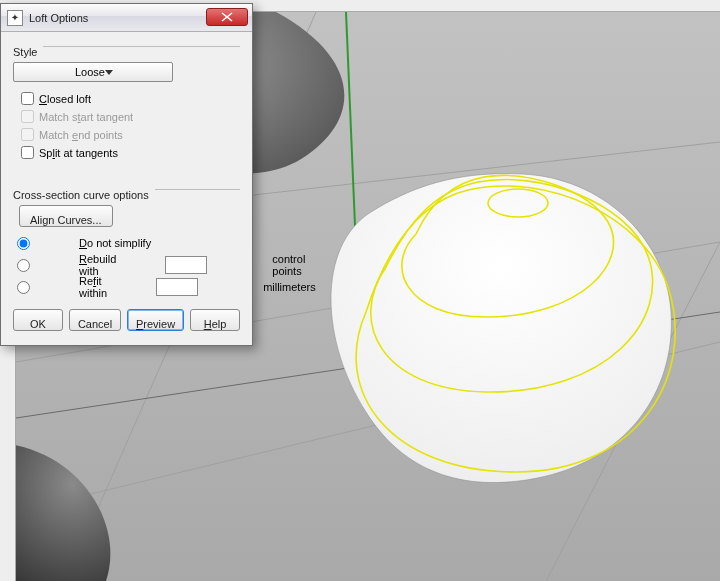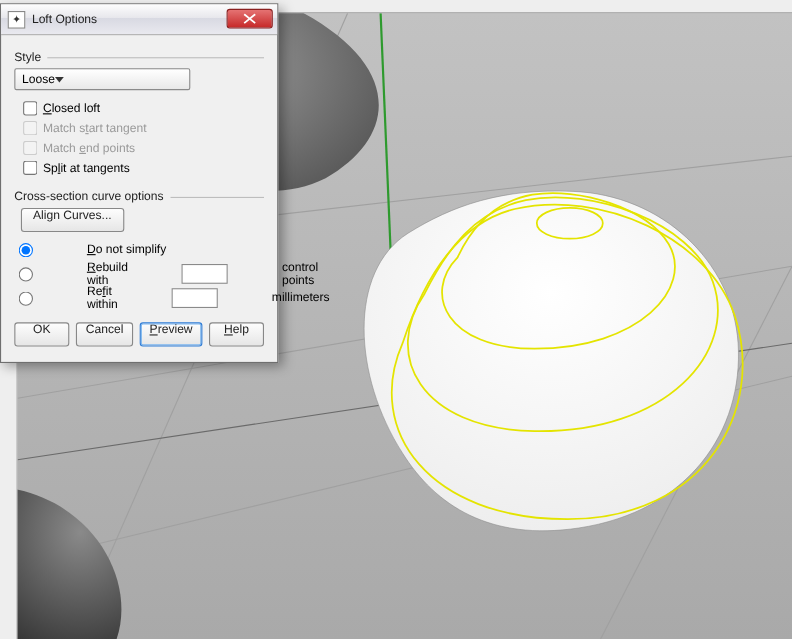--- a/index.html
+++ b/index.html
@@ -59,56 +59,56 @@
     width:42px; height:18px;
     background: linear-gradient(#e57373,#c62828);
     border:1px solid #8a1f1f;
     border-radius:3px;
     display:flex;align-items:center;justify-content:center;
   }
   .titlebar .close svg { display:block; }
   
   .body { padding: 10px 12px 10px 12px; }
   
-  .legend-row { display:flex; align-items:center; margin: 4px 0 4px 0; }
+  .legend-row { display:flex; align-items:flex-start; margin: 4px 0 4px 0; }
   .legend-row .txt { color:#222; margin-right:6px; white-space:nowrap; }
   .legend-row .line { flex:1; height:1px; background:#bdbdbd; }
   
   .combo {
-    display:flex;align-items:center;justify-content:flex-start;
+    display:flex;align-items:center;justify-content:center;
     width: 160px; height:20px;
     background:linear-gradient(#fff,#e8e8e8);
     border:1px solid #8a8a8a; border-radius:2px;
     padding: 0 4px 0 6px;
     margin: 2px 0 8px 0;
   }
   .combo .chev { width:0;height:0;border-left:4px solid transparent;border-right:4px solid transparent;border-top:5px solid #333; }
   
   .check { display:flex; align-items:center; margin: 0 0 1px 8px; height:17px; }
   .check input { margin:0 5px 0 0; }
   .check.disabled { color:#9a9a9a; }
   .u { text-decoration: underline; }
   .check label { cursor:default; }
   
   .btn {
-    display:inline-flex; align-items:flex-start; justify-content:center;
+    display:inline-flex; align-items:flex-end; justify-content:center;
     height:22px; padding:0 10px;
     background:linear-gradient(#fdfdfd,#e6e6e6);
     border:1px solid #888; border-radius:3px;
     color:#222;
   }
   .btn.focus { border:1px solid #2e7cd6; box-shadow:0 0 0 1px #7db7ef inset; }
   
   .radio-row { display:flex; align-items:center; margin:2px 0 2px 4px; height:20px;gap:44px; }
   .radio-row input[type=radio] { margin:0 5px 0 0; }
   .numbox {
     width:28px; height:18px; border:1px solid #8a8a8a; background:#fff;
     text-align:right; padding:0 20px; margin:0 5px; font-size:11px;
   }
-  .unit { margin-left:0; }
+  .unit { margin-left:16px; }
   
   .btnrow { display:flex; gap:6px; padding: 6px 0 4px 0; margin-top:6px; }
   .btnrow .btn { min-width:50px; padding:0 8px; }
   
   
   .scene svg { width:100%; height:100%; display:block; }
 </style>
 </head>
 <body>
 
@@ -207,21 +207,21 @@
       </div>
       <div class="check disabled">
         <input type="checkbox" disabled="" style="">
         <label><span>Match </span><span class="u">e</span><span>nd points</span></label>
       </div>
       <div class="check">
         <input type="checkbox" style="">
         <label><span>Sp</span><span class="u">l</span><span>it at tangents</span></label>
       </div>
 
-      <div class="legend-row" style="margin-top:12px">
+      <div class="legend-row" style="margin-top:28px">
         <span class="txt">Cross-section curve options</span>
         <span class="line"></span>
       </div>
 
       <div style="margin:4px 0 6px 6px">
         <span class="btn">
           <span>Align Curves...</span>
         </span>
       </div>
 

